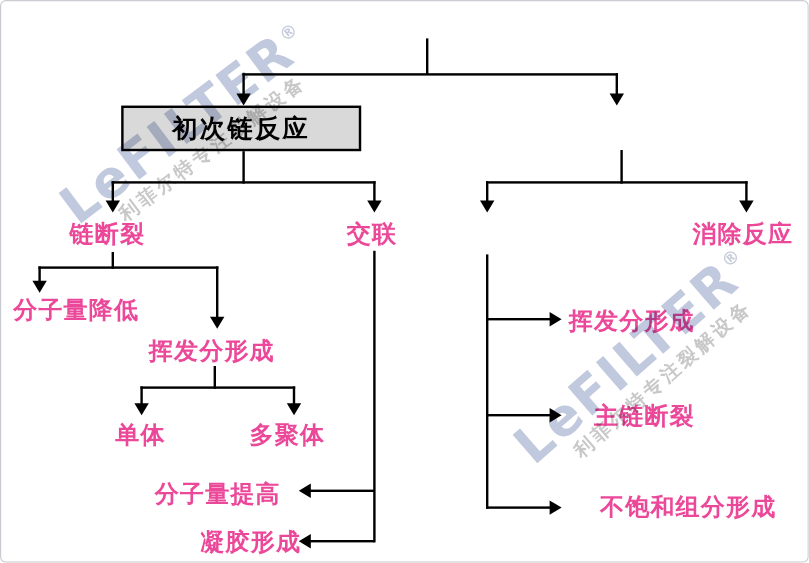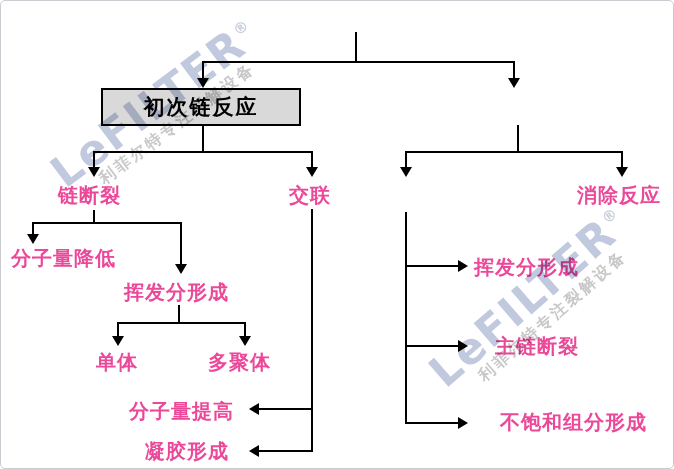--- a/index.html
+++ b/index.html
@@ -94,21 +94,21 @@
   <div class="lbl" style="left:95px; top:348px;">单体</div>
   <div class="lbl" style="left:207px; top:348px;">多聚体</div>
 
   <div class="v" style="left:310px; top:208px; height:243px;"></div>
   <div class="h" style="left:257px; top:407px; width:54px;"></div>
   <div class="al" style="left:248px; top:402px;"></div>
   <div class="h" style="left:257px; top:449px; width:54px;"></div>
   <div class="al" style="left:248px; top:444px;"></div>
 
   <div class="lbl" style="left:128px; top:397px;">分子量提高</div>
-  <div class="lbl" style="left:144px; top:437px;">凝胶形成</div>
+  <div class="lbl" style="left:166px; top:437px;">凝胶形成</div>
 
   <div class="v" style="left:516px; top:124px; height:28px;"></div>
   <div class="h" style="left:404px; top:150px; width:218px;"></div>
   <div class="v" style="left:404px; top:150px; height:17px;"></div>
   <div class="ad" style="left:399px; top:166px;"></div>
   <div class="v" style="left:620px; top:150px; height:17px;"></div>
   <div class="ad" style="left:615px; top:166px;"></div>
 
   <div class="lbl" style="left:576px; top:181px;">消除反应</div>
 

